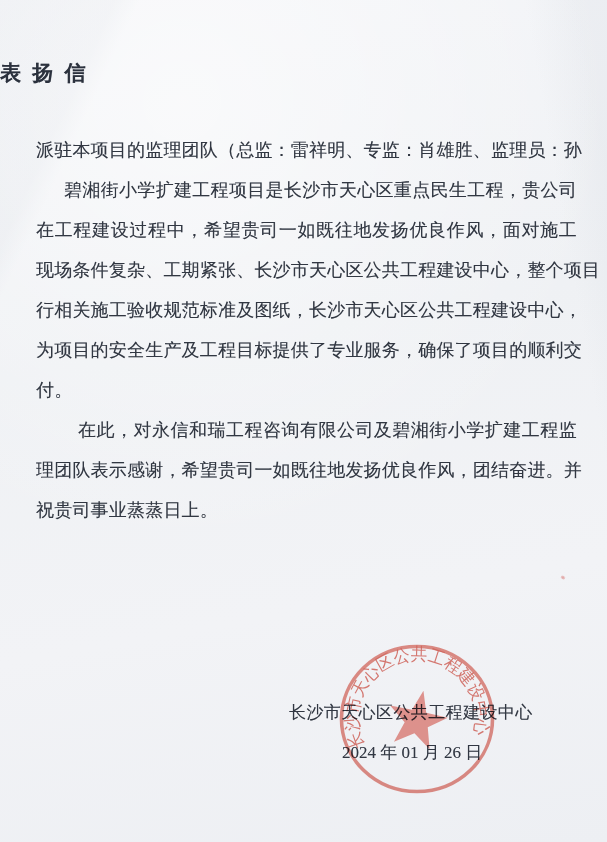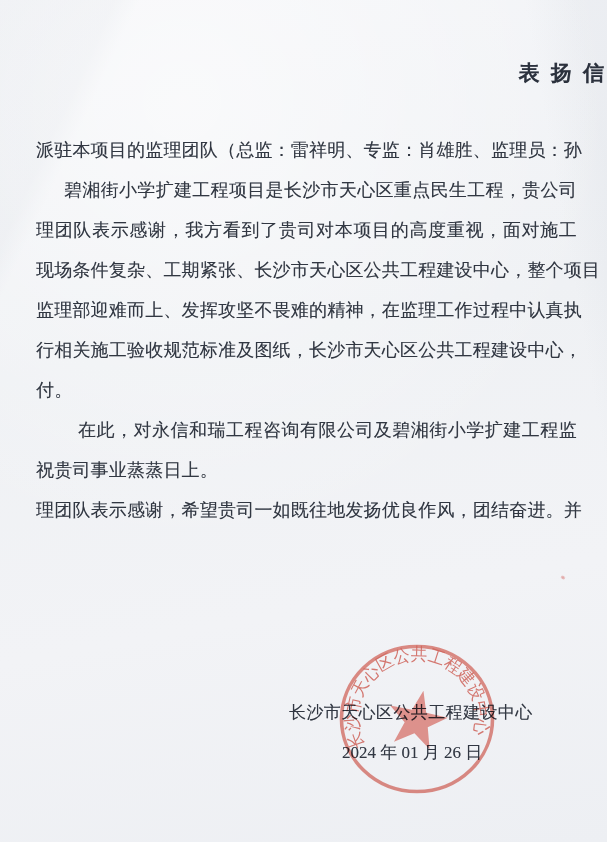--- a/index.html
+++ b/index.html
@@ -11,21 +11,21 @@
     position:relative;width:607px;height:842px;
     color:#313742;
     background:
       radial-gradient(120% 90% at 30% 12%, rgba(255,255,255,.55), rgba(255,255,255,0) 60%),
       linear-gradient(115deg, rgba(200,206,215,.20) 11.5%, rgba(243,245,248,0) 14%),
       linear-gradient(260deg, rgba(200,206,215,.16) 4%, rgba(243,245,248,0) 11%),
       linear-gradient(170deg, #f4f5f8 0%, #eff1f4 40%, #f2f3f6 70%, #edeff3 100%);
   }
   .title{
     position:absolute;top:59px;left:0;right:0;
-    text-align:right;font-size:21px;font-weight:bold;
+    text-align:left;font-size:21px;font-weight:bold;
     letter-spacing:3px;color:#2b313d;
     text-shadow:.2px .2px .4px rgba(43,49,61,.45);
   }
   .body-block{
     position:absolute;top:130px;left:36px;right:30px;
     font-size:18px;line-height:40px;
     text-shadow:.2px .2px .4px rgba(47,53,64,.35);
   }
   .salutation{font-size:16.5px;line-height:40px;letter-spacing:.3px;}
   .line{
@@ -55,28 +55,28 @@
 <body>
 
 <div class="page">
 
   <div class="title">表 扬 信</div>
 
   <div class="body-block">
     <div id="lines-container">
         <div class="line">派驻本项目的监理团队（总监：雷祥明、专监：肖雄胜、监理员：孙</div>
         <div class="line first-0">碧湘街小学扩建工程项目是长沙市天心区重点民生工程，贵公司</div>
-        <div class="line">理团队表示感谢，我方看到了贵司对本项目的高度重视，面对施工</div>
+        <div class="line">在工程建设过程中，希望贵司一如既往地发扬优良作风，面对施工</div>
         <div class="line">现场条件复杂、工期紧张、长沙市天心区公共工程建设中心，整个项目</div>
-        <div class="line">监理部迎难而上、发挥攻坚不畏难的精神，在监理工作过程中认真执</div>
         <div class="line">行相关施工验收规范标准及图纸，长沙市天心区公共工程建设中心，</div>
+        <div class="line">为项目的安全生产及工程目标提供了专业服务，确保了项目的顺利交</div>
         <div class="line last">付。</div>
         <div class="line first-1">在此，对永信和瑞工程咨询有限公司及碧湘街小学扩建工程监</div>
+        <div class="line">理团队表示感谢，希望贵司一如既往地发扬优良作风，团结奋进。并</div>
         <div class="line last">祝贵司事业蒸蒸日上。</div>
-        <div class="line">理团队表示感谢，希望贵司一如既往地发扬优良作风，团结奋进。并</div>
       </div>
   </div>
 
   <div class="sign-block">
     <div class="signature">长沙市天心区公共工程建设中心</div>
     <div class="date">2024 年 01 月 26 日</div>
   </div>
 
   <svg class="seal" viewBox="0 0 168 155" xmlns="http://www.w3.org/2000/svg">
     <ellipse cx="84" cy="77" rx="75.5" ry="72.5" fill="none" stroke="#dd685d" stroke-opacity="0.8" stroke-width="3.6"></ellipse>

